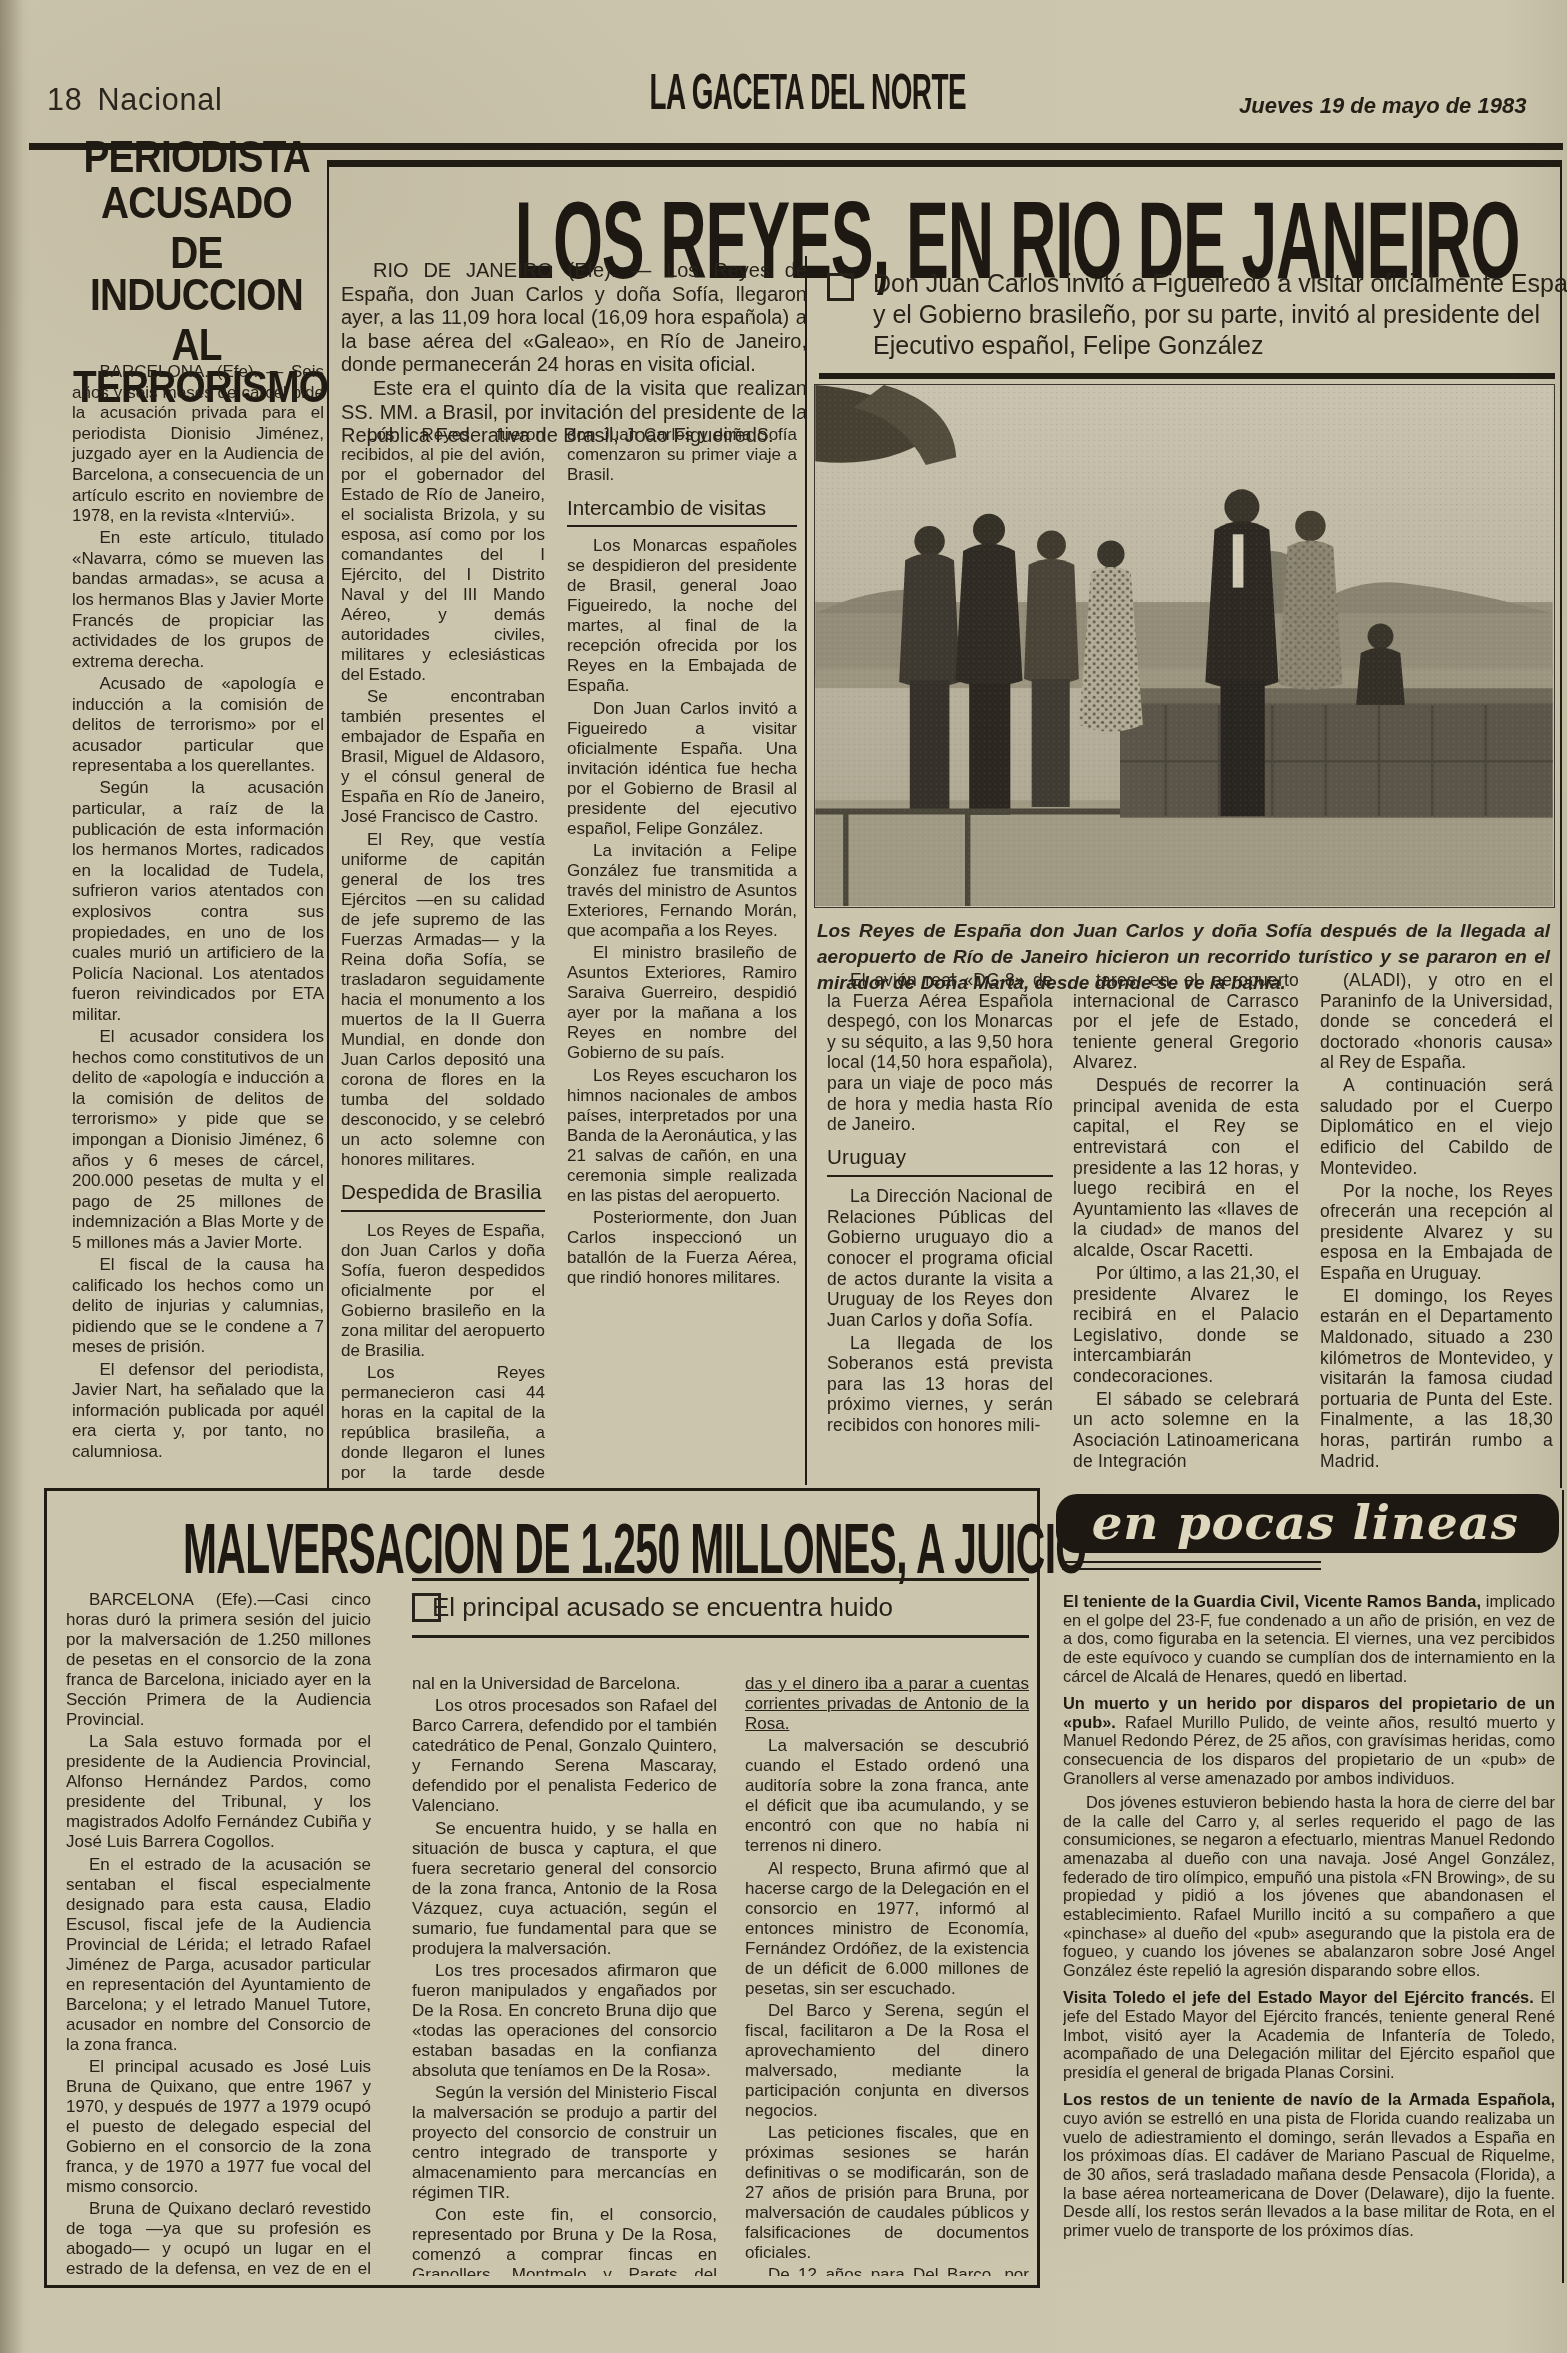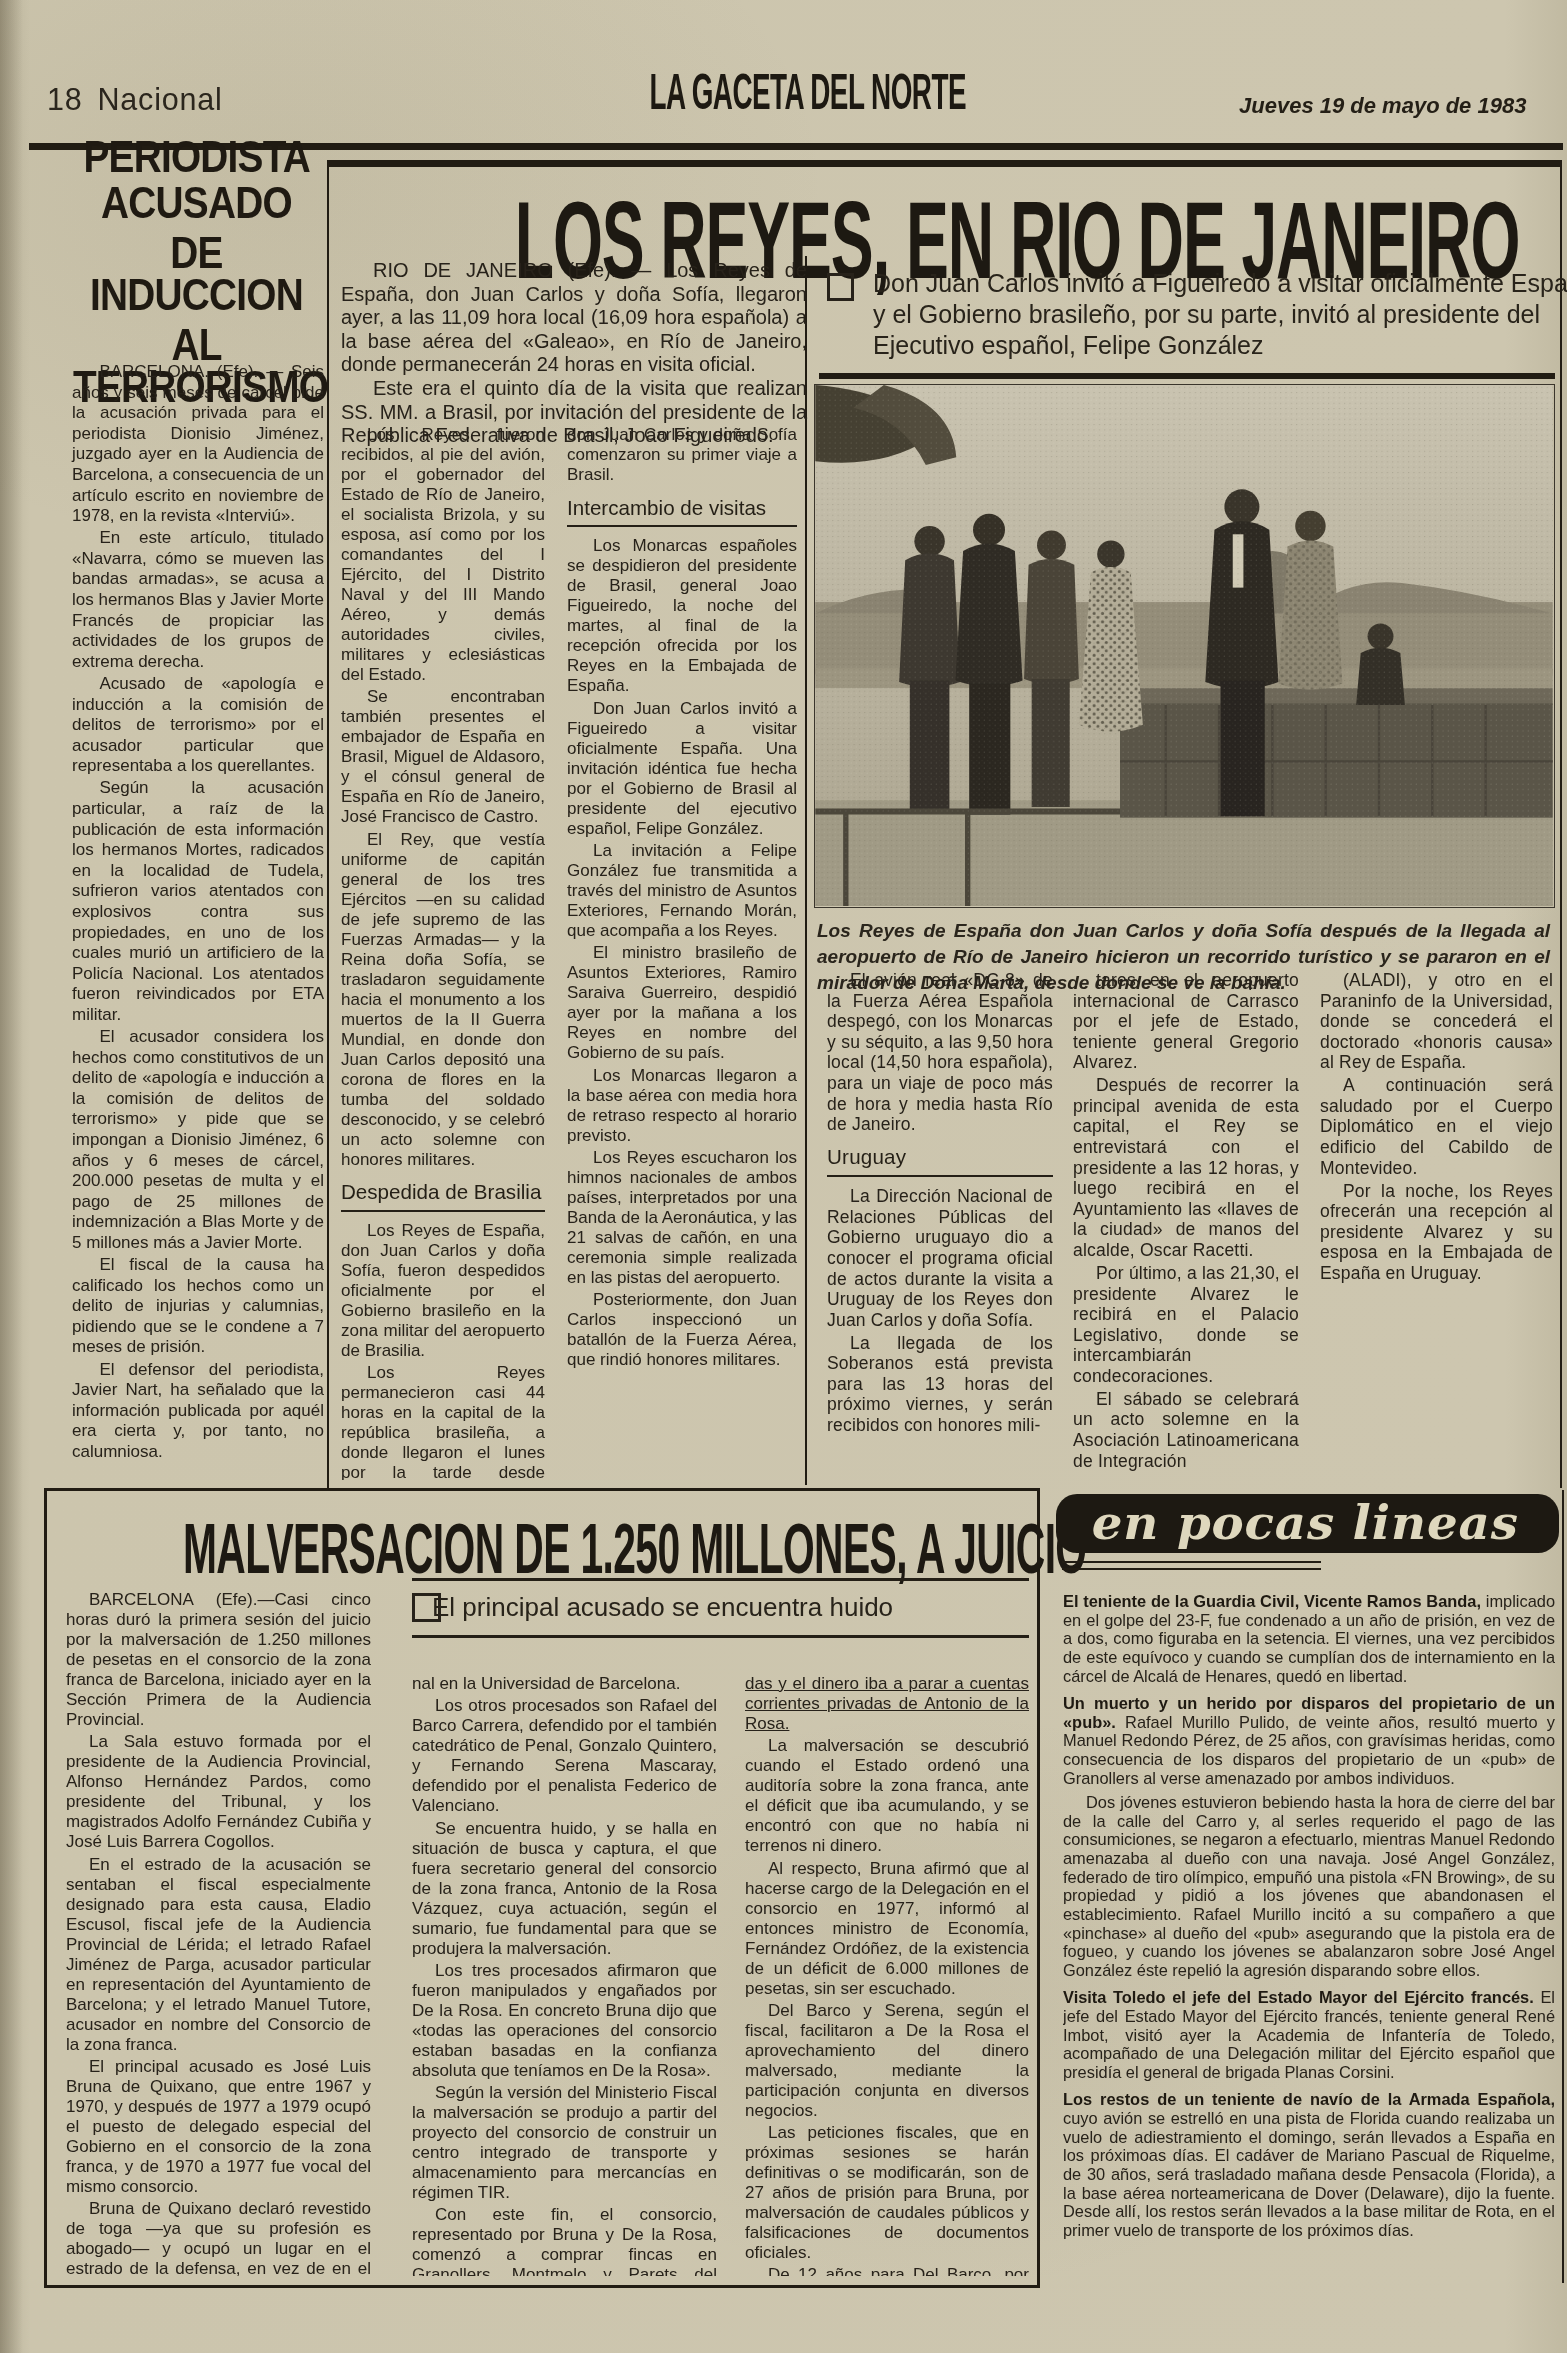--- a/index.html
+++ b/index.html
@@ -206,41 +206,41 @@
     <p>Los Reyes de España, don Juan Carlos y doña Sofía, fueron despedidos oficialmente por el Gobierno brasileño en la zona militar del aeropuerto de Brasilia.</p>
     <p>Los Reyes permanecieron casi 44 horas en la capital de la república brasileña, a donde llegaron el lunes por la tarde desde Salvador, la ciudad litoral nordeste por la que</p>
   </div>
   <div class="abs newscol" style="left:567px; top:425px; width:230px; height:1055px; overflow:hidden;">
     <p style="text-indent:0;">don Juan Carlos y doña Sofía comenzaron su primer viaje a Brasil.</p>
     <p class="subhead">Intercambio de visitas</p>
     <p>Los Monarcas españoles se despidieron del presidente de Brasil, general Joao Figueiredo, la noche del martes, al final de la recepción ofrecida por los Reyes en la Embajada de España.</p>
     <p>Don Juan Carlos invitó a Figueiredo a visitar oficialmente España. Una invitación idéntica fue hecha por el Gobierno de Brasil al presidente del ejecutivo español, Felipe González.</p>
     <p>La invitación a Felipe González fue transmitida a través del ministro de Asuntos Exteriores, Fernando Morán, que acompaña a los Reyes.</p>
     <p>El ministro brasileño de Asuntos Exteriores, Ramiro Saraiva Guerreiro, despidió ayer por la mañana a los Reyes en nombre del Gobierno de su país.</p>
-    <p>Los Monarcas llegaron a la base aérea con media hora de retraso respecto al horario previsto.</p>
     <p>Los Reyes escucharon los himnos nacionales de ambos países, interpretados por una Banda de la Aeronáutica, y las 21 salvas de cañón, en una ceremonia simple realizada en las pistas del aeropuerto.</p>
     <p>Posteriormente, don Juan Carlos inspeccionó un batallón de la Fuerza Aérea, que rindió honores militares.</p>
   </div>
 
   <div class="abs bigcol" style="left:827px; top:970px; width:226px; height:512px; overflow:hidden;">
     <p>El avión real «DC-8» de la Fuerza Aérea Española despegó, con los Monarcas y su séquito, a las 9,50 hora local (14,50 hora española), para un viaje de poco más de hora y media hasta Río de Janeiro.</p>
     <p class="subhead">Uruguay</p>
     <p>La Dirección Nacional de Relaciones Públicas del Gobierno uruguayo dio a conocer el programa oficial de actos durante la visita a Uruguay de los Reyes don Juan Carlos y doña Sofía.</p>
     <p>La llegada de los Soberanos está prevista para las 13 horas del próximo viernes, y serán recibidos con honores mili-</p>
   </div>
   <div class="abs bigcol" style="left:1073px; top:970px; width:226px; height:512px; overflow:hidden;">
     <p>tares en el aeropuerto internacional de Carrasco por el jefe de Estado, teniente general Gregorio Alvarez.</p>
     <p>Después de recorrer la principal avenida de esta capital, el Rey se entrevistará con el presidente a las 12 horas, y luego recibirá en el Ayuntamiento las «llaves de la ciudad» de manos del alcalde, Oscar Racetti.</p>
     <p>Por último, a las 21,30, el presidente Alvarez le recibirá en el Palacio Legislativo, donde se intercambiarán condecoraciones.</p>
     <p>El sábado se celebrará un acto solemne en la Asociación Latinoamericana de Integración</p>
   </div>
   <div class="abs bigcol" style="left:1320px; top:970px; width:233px; height:512px; overflow:hidden;">
     <p>(ALADI), y otro en el Paraninfo de la Universidad, donde se concederá el doctorado «honoris causa» al Rey de España.</p>
     <p>A continuación será saludado por el Cuerpo Diplomático en el viejo edificio del Cabildo de Montevideo.</p>
     <p>Por la noche, los Reyes ofrecerán una recepción al presidente Alvarez y su esposa en la Embajada de España en Uruguay.</p>
+    <p>El domingo, los Reyes estarán en el Departamento Maldonado, situado a 230 kilómetros de Montevideo, y visitarán la famosa ciudad portuaria de Punta del Este. Finalmente, a las 18,30 horas, partirán rumbo a Madrid.</p>
   </div>
 
   <div class="abs malv-box" style="left:44px; top:1488px; width:996px; height:800px; box-sizing:border-box;"></div>
   <div class="abs malv-hl" style="left:48px; top:1508px; width:989px;">
     <span>MALVERSACION DE 1.250 MILLONES, A JUICIO</span>
   </div>
   <div class="abs malv-sub" style="left:412px; top:1578px; width:617px;">
     <div class="malv-sub-inner">
       <span class="checkbox"></span>
       <span>El principal acusado se encuentra huido</span>

